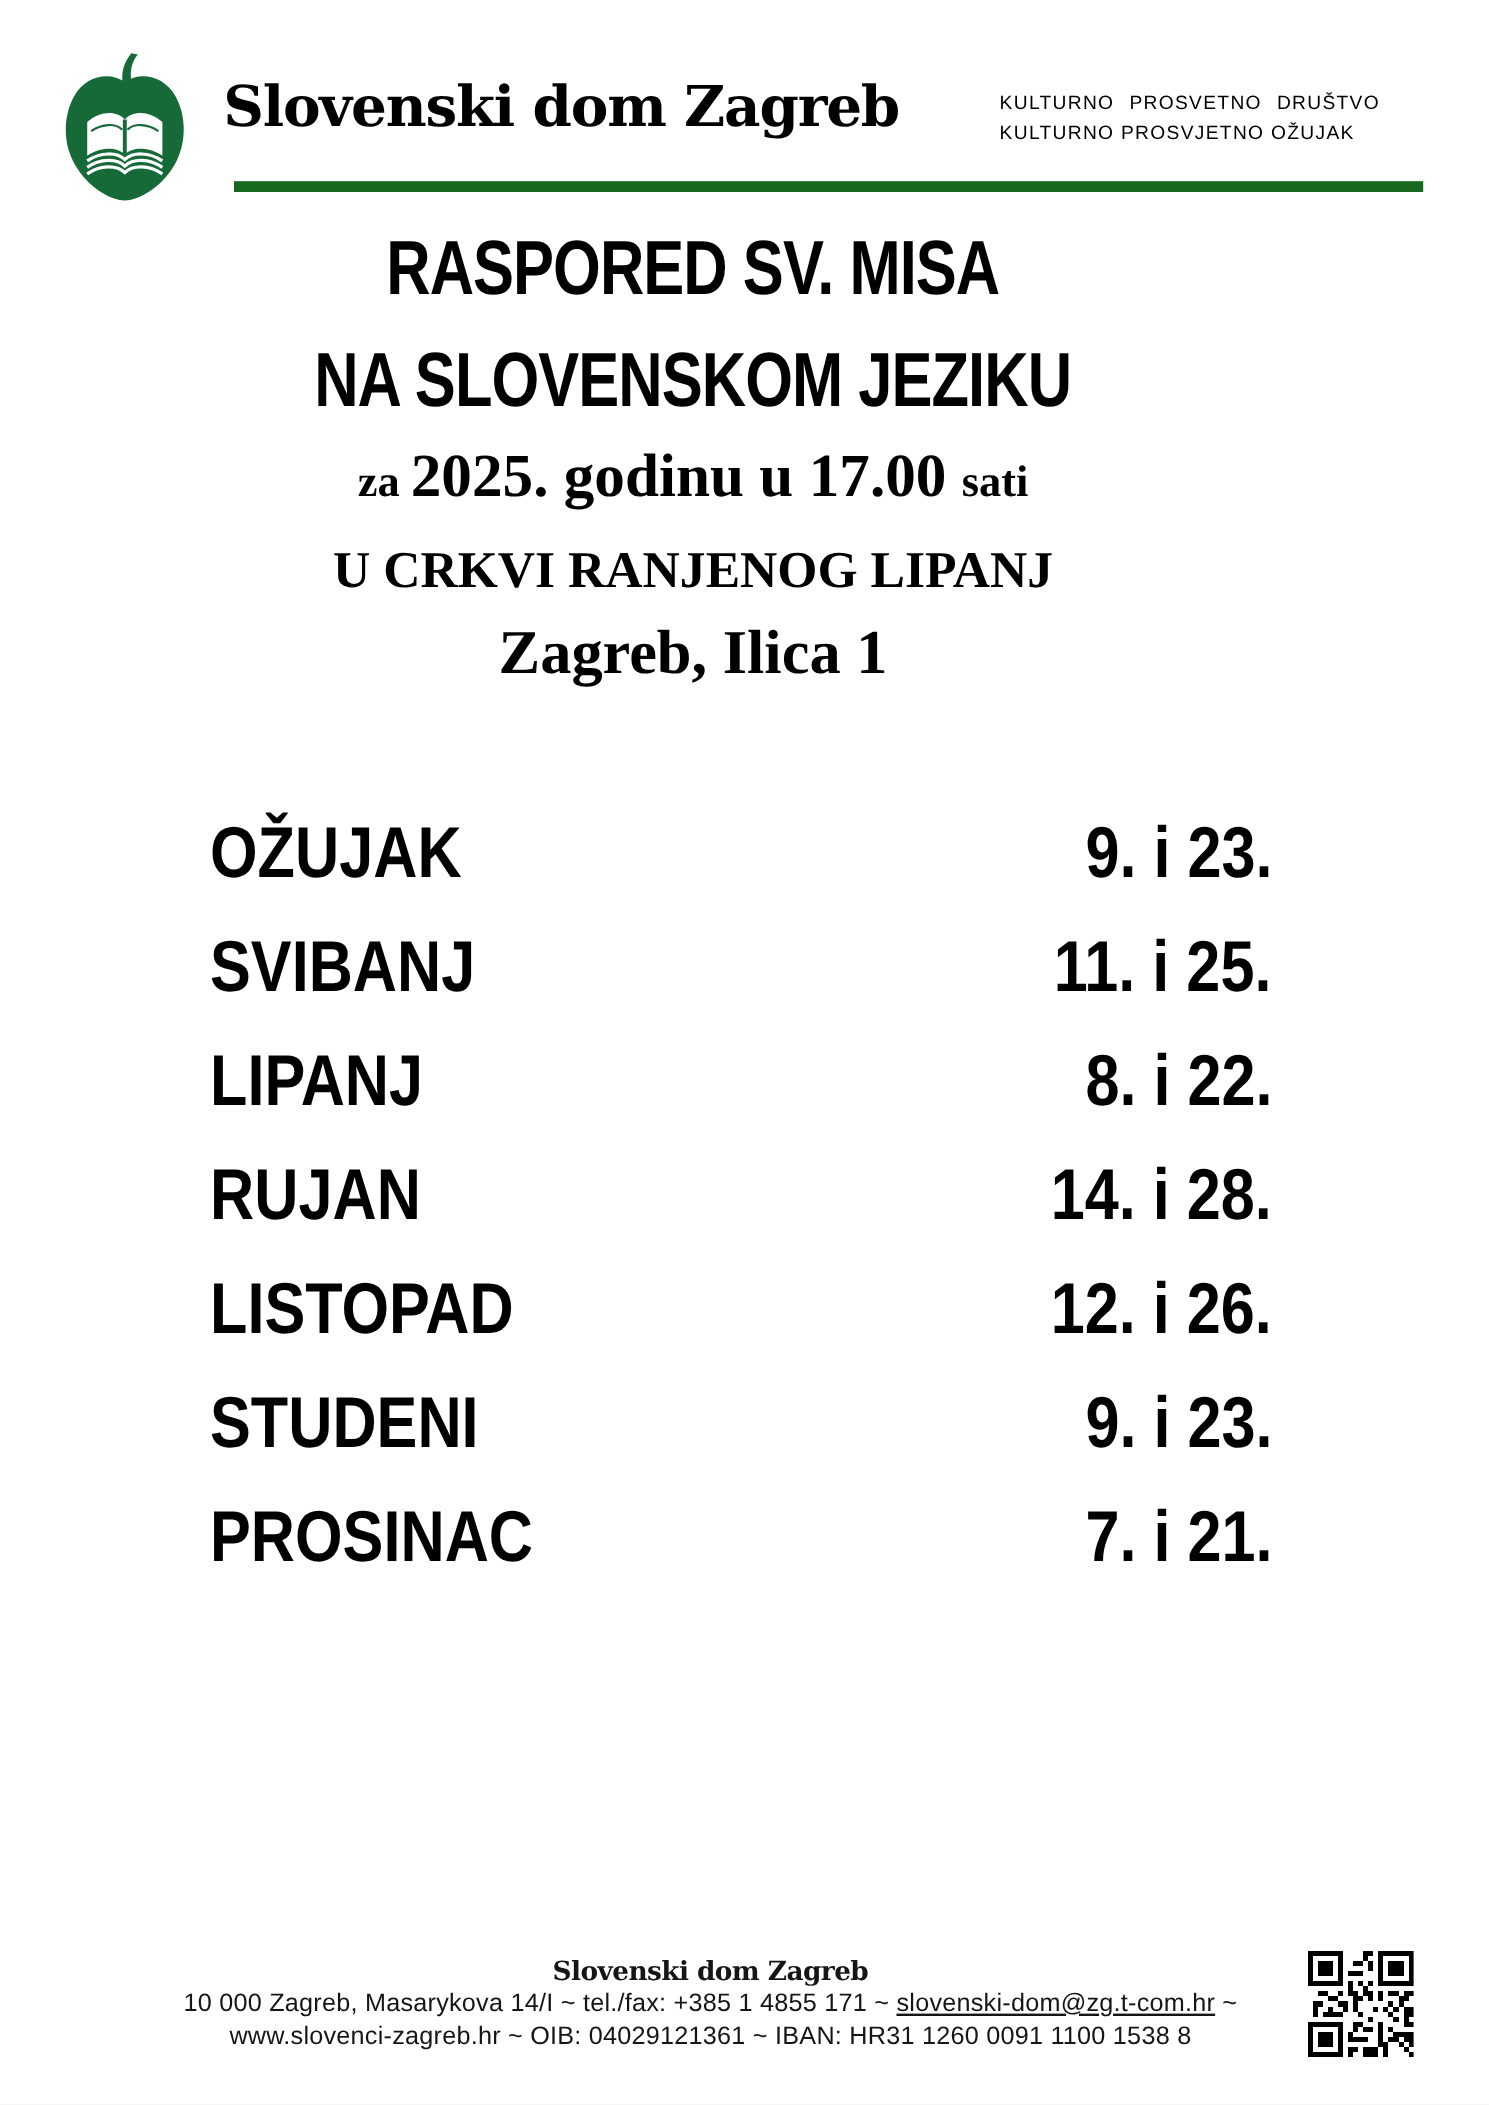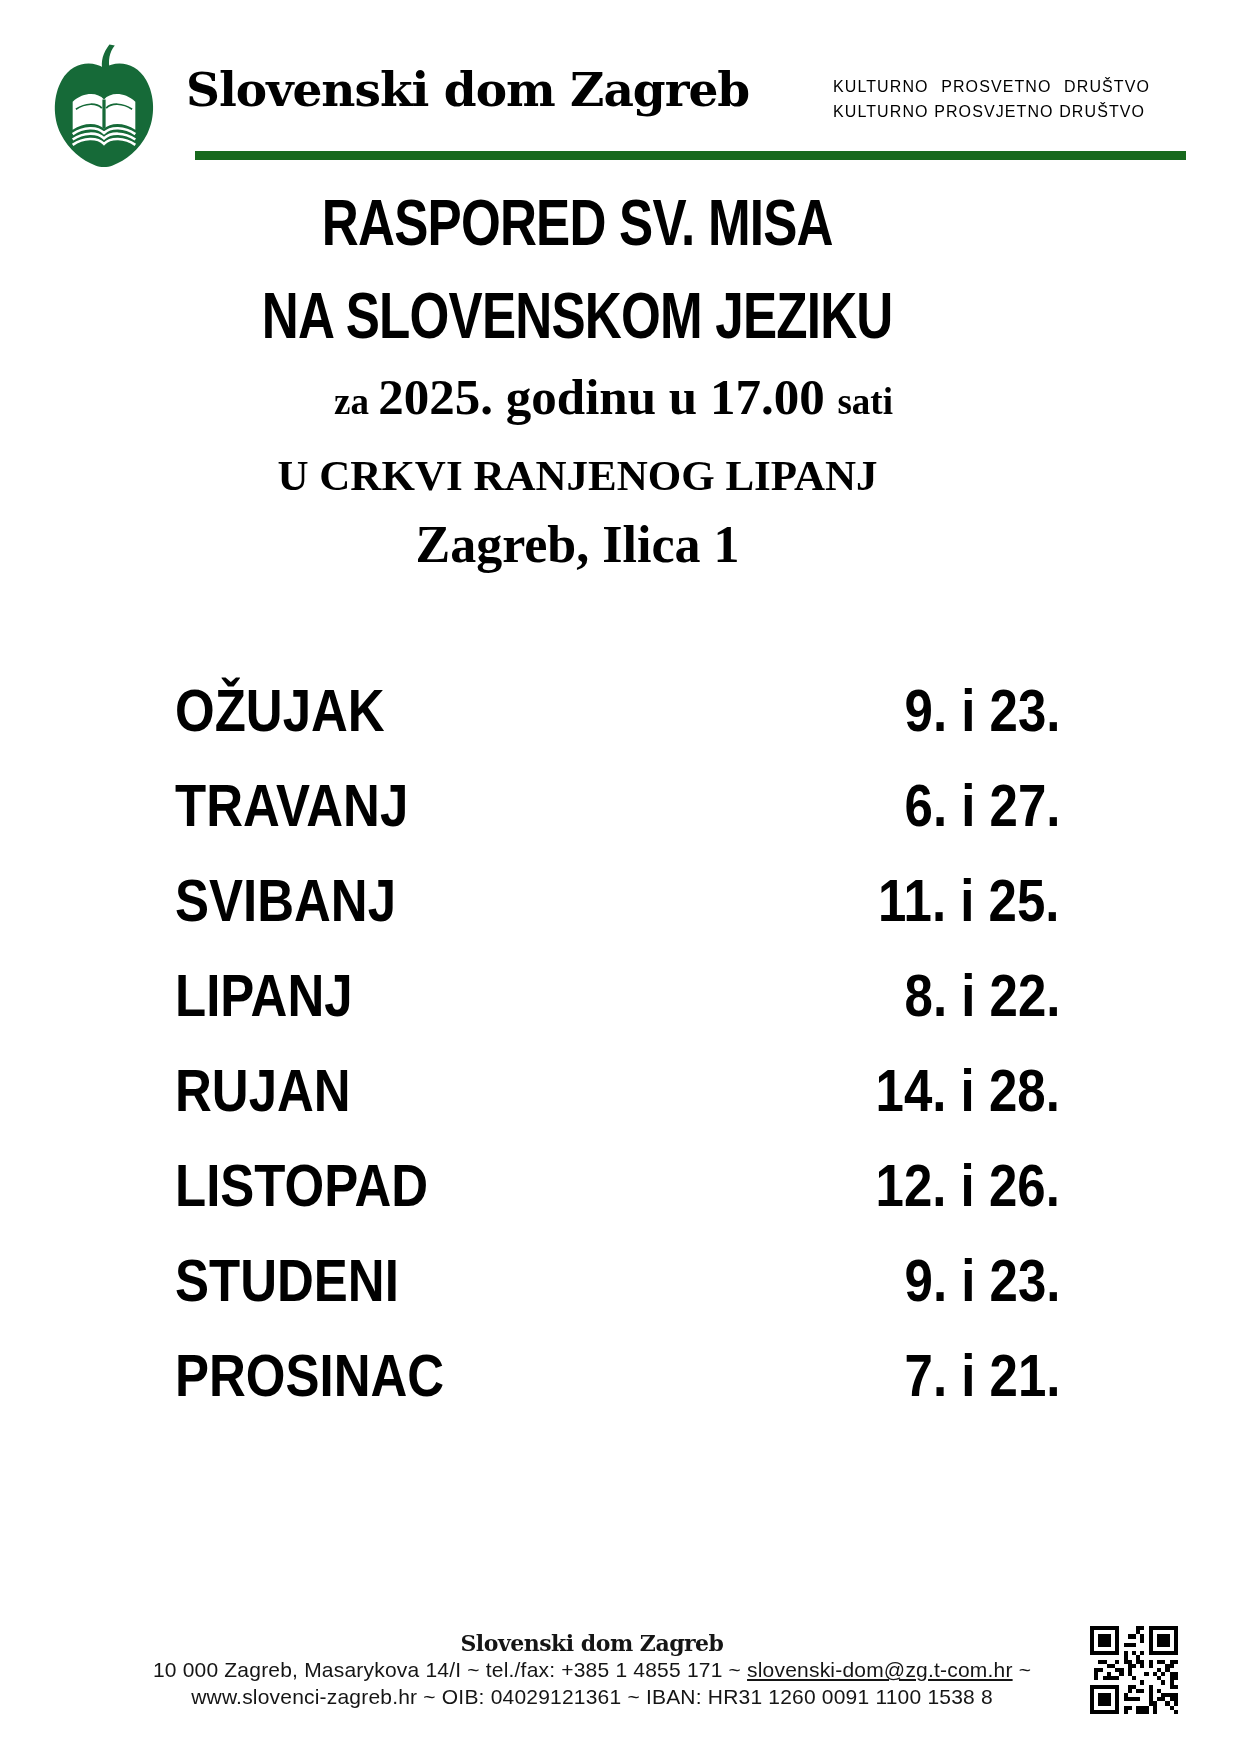--- a/index.html
+++ b/index.html
@@ -23,21 +23,21 @@
   }
   .tagline .wide { word-spacing:7px; }
   .rule { position:absolute; left:195px; top:151px; width:991px; height:9px; }
 
   
   .center-col { position:absolute; left:0; width:1155px; text-align:center; }
   .squeeze  { display:inline-block; transform:scaleX(0.8); transform-origin:center center; white-space:nowrap; }
   .t-sans { font-weight:bold; font-size:64px; letter-spacing:-1px; }
   .t1 { top:186px; }
   .t2 { top:279px; }
-  .t3 { top:368px; font-family:"Liberation Serif", serif; font-weight:bold; font-size:51px;margin-left:36px; }
+  .t3 { top:368px; font-family:"Liberation Serif", serif; font-weight:bold; font-size:51px; }
   .t3 .small { font-size:37px; }
   .t4 { top:451px; font-family:"Liberation Serif", serif; font-weight:bold; font-size:43px; }
   .t5 { top:515px; font-family:"Liberation Serif", serif; font-weight:bold; font-size:52px; }
 
   
   .sched { position:absolute; left:175px; top:663px; width:885px; }
   .sched-row {
     display:flex; justify-content:space-between; align-items:center;
     height:95px; font-weight:bold; font-size:60px;
   }
@@ -67,45 +67,41 @@
       <path d="M21 86 C31 79 44 79 50 85 C56 79 69 79 79 86" stroke="#ffffff" stroke-width="2.4" fill="none"></path>
       <path d="M21 91 C31 84 44 84 50 90 C56 84 69 84 79 91" stroke="#ffffff" stroke-width="2.4" fill="none"></path>
       <path d="M21 96 C31 89 44 89 50 95 C56 89 69 89 79 96" stroke="#ffffff" stroke-width="2.4" fill="none"></path>
     </g>
   </svg>
 
   <div class="org-name">Slovenski dom Zagreb</div>
 
   <div class="tagline">
     <div class="wide">KULTURNO PROSVETNO DRUŠTVO</div>
-    <div>KULTURNO PROSVJETNO DRUŠTVO</div>
+    <div>KULTURNO PROSVJETNO OŽUJAK</div>
   </div>
 
   <div class="rule" style="background: rgb(23, 105, 29);"></div>
 
   <div class="center-col t2">
     <span class="t-sans squeeze">NA SLOVENSKOM JEZIKU</span>
   </div>
   <div class="center-col t1">
     <span class="t-sans squeeze">RASPORED SV. MISA</span>
   </div>
   <div class="center-col t3">
     <span class="small">za </span><span>2025. godinu u 17.00 </span><span class="small">sati</span>
   </div>
   <div class="center-col t4">U CRKVI RANJENOG LIPANJ</div>
   <div class="center-col t5">Zagreb, Ilica 1</div>
 
   <div class="sched">
       <div class="sched-row">
         <span class="month-label">OŽUJAK</span>
         <span class="month-dates">9. i 23.</span>
-      </div>
-      <div class="sched-row">
-        <span class="month-label">TRAVANJ</span>
-        <span class="month-dates">6. i 27.</span>
       </div>
       <div class="sched-row">
         <span class="month-label">SVIBANJ</span>
         <span class="month-dates">11. i 25.</span>
       </div>
       <div class="sched-row">
         <span class="month-label">LIPANJ</span>
         <span class="month-dates">8. i 22.</span>
       </div>
       <div class="sched-row">

